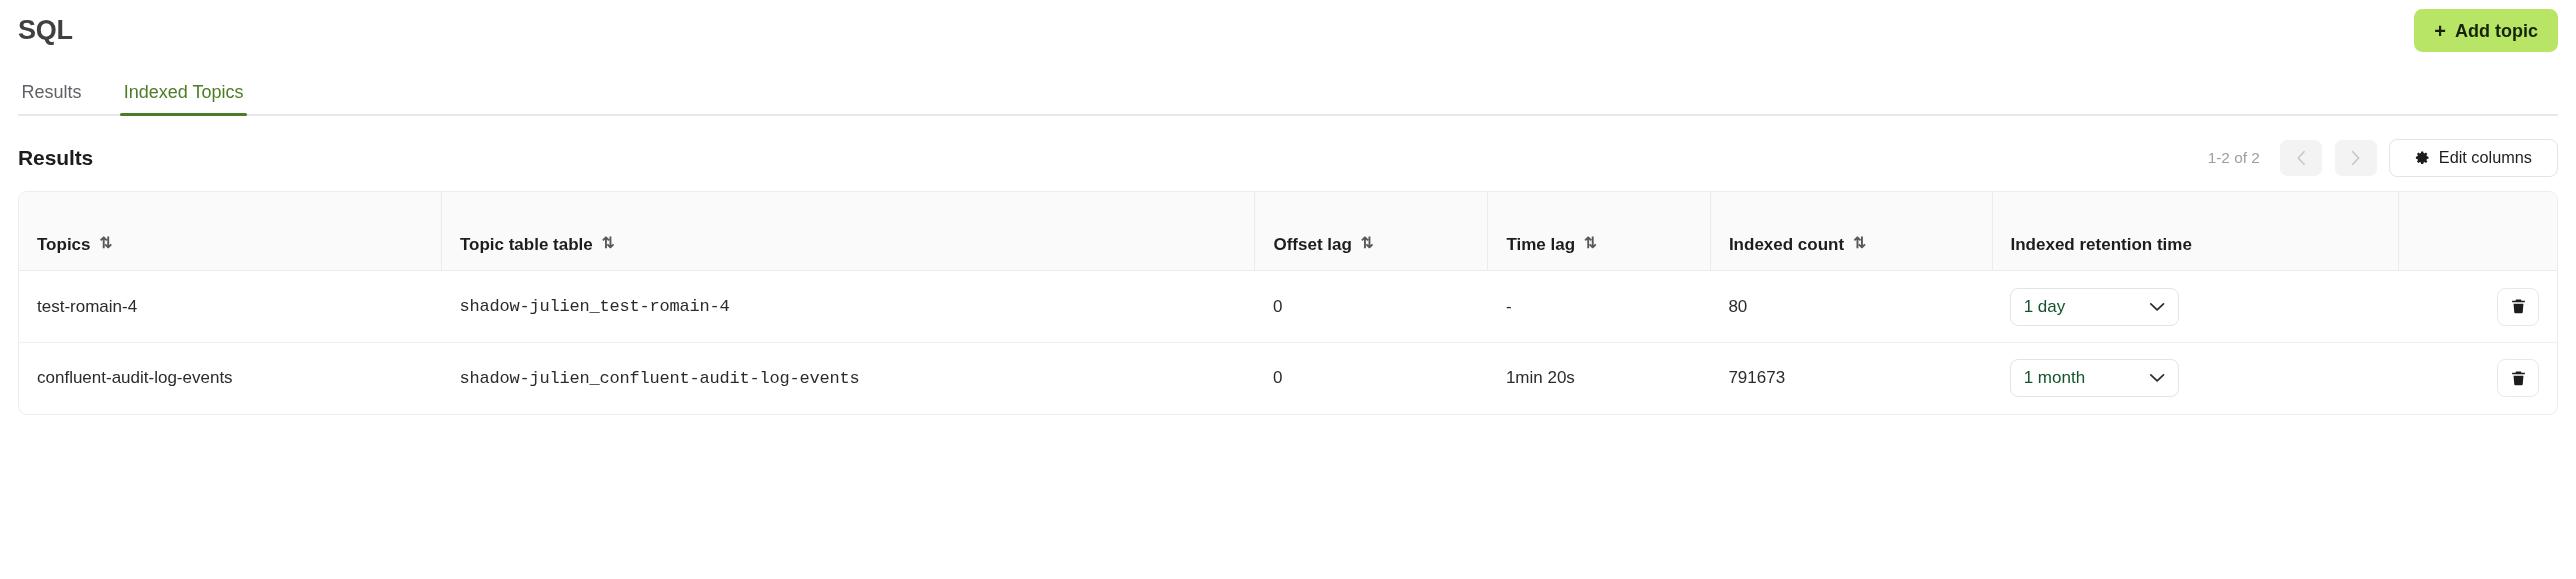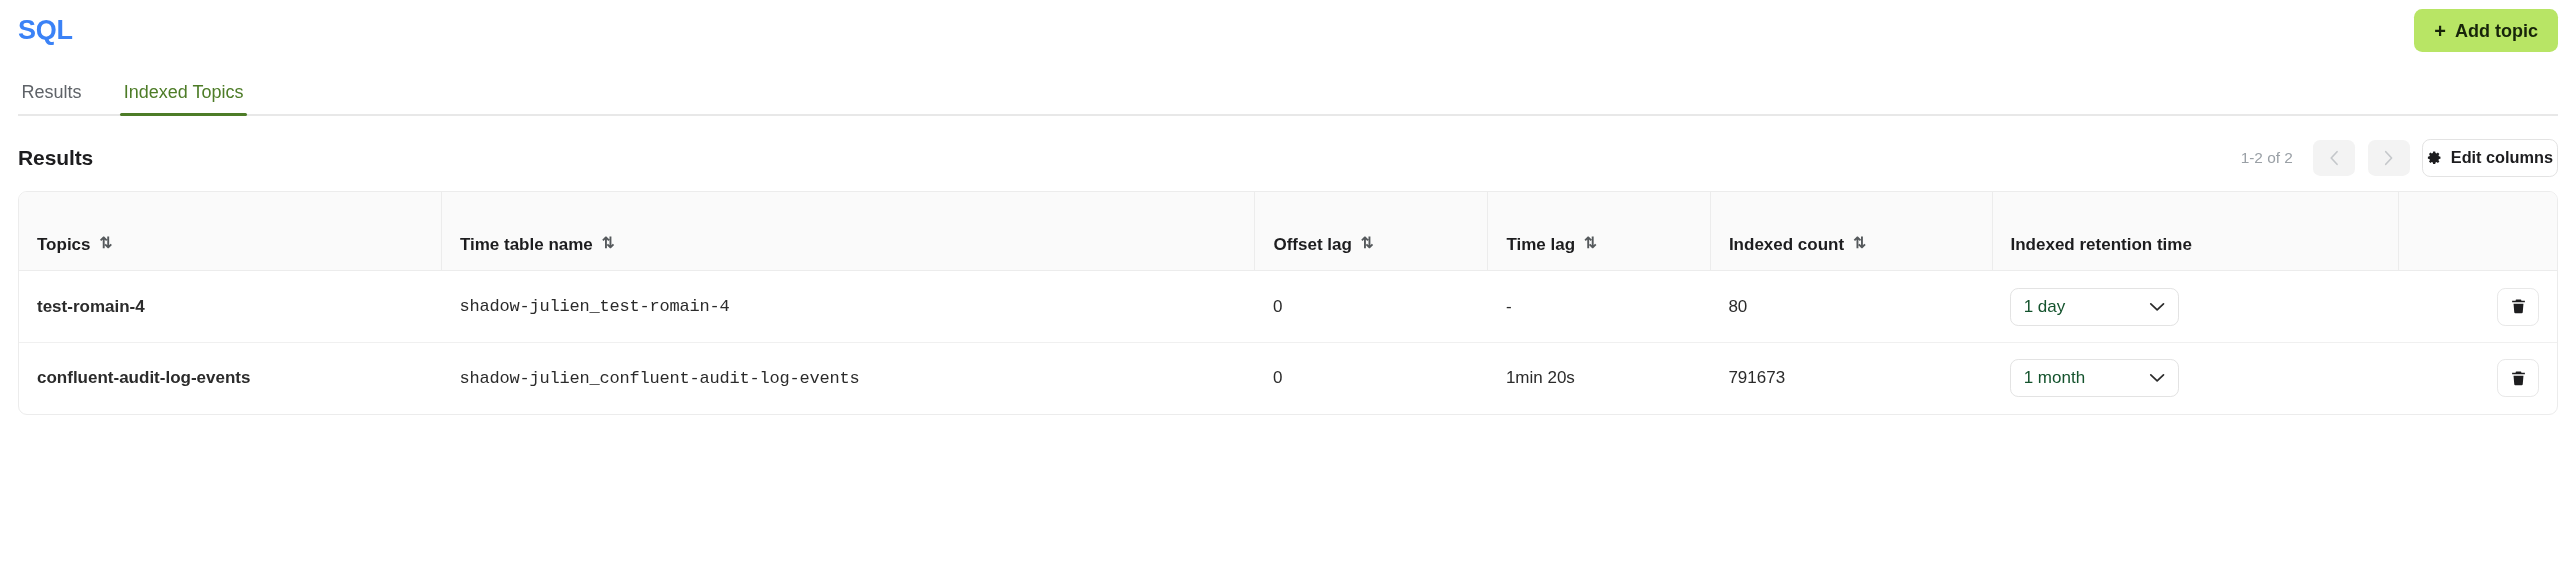--- a/index.html
+++ b/index.html
@@ -24,21 +24,21 @@
   .header-row {
     display: flex;
     align-items: center;
     justify-content: space-between;
     height: 56px;
     padding-top: 5.4px;
   }
   .page-title {
     font-size: 27px;
     font-weight: 700;
-    color: #3b82f6;
+    color: #404040;
     letter-spacing: -0.2px;
   }
   .add-topic-btn {
     display: inline-flex;
     align-items: center;
     gap: 9px;
     background: #b8e565;
     color: #17240a;
     border: none;
     border-radius: 8.2px;
@@ -130,27 +130,27 @@
     display: inline-flex;
     align-items: center;
     justify-content: center;
     cursor: default;
   }
   .edit-columns-btn {
     display: inline-flex;
     align-items: center;
     gap: 8.2px;
     height: 38px;
-    padding: 0 4px;
+    padding: 0 25px;
     background: #ffffff;
     border: 0.9px solid #e3e3e3;
     border-radius: 8.2px;
     font-family: "Liberation Sans", sans-serif;
     font-size: 16.3px;
-    font-weight: 700;
+    font-weight: 400;
     color: #1d1d1f;
     cursor: pointer;
   }
 
   
   .table-wrap {
     margin-top: 11px;
     border: 0.9px solid #ececec;
     border-radius: 9px;
     overflow: hidden;
@@ -190,21 +190,21 @@
     padding: 16.3px 18px;
     border-bottom: 0.9px solid #f0f0f0;
     font-size: 17px;
     color: #2b2b2b;
     vertical-align: middle;
     height: 62px;
   }
   table.results-table tbody tr:last-child td { border-bottom: none; }
 
   .cell-topic {
-    font-weight: 700;
+    font-weight: 400;
     color: #1d1d1f;
     font-size: 17px;
   }
   .cell-mono {
     font-family: "Liberation Mono", "DejaVu Sans Mono", monospace;
     font-size: 17px;
     color: #2b2b2b;
     letter-spacing: -0.2px;
   }
   .cell-num { font-size: 17px; color: #2b2b2b; }
@@ -308,21 +308,21 @@
       <thead>
         <tr>
           <th>
             <span class="th-inner">
               <span>Topics</span>
               <span class="sort-icon">⇅</span>
             </span>
           </th>
           <th>
             <span class="th-inner">
-              <span>Time table name</span>
+              <span>Topic table table</span>
               <span class="sort-icon">⇅</span>
             </span>
           </th>
           <th>
             <span class="th-inner">
               <span>Offset lag</span>
               <span class="sort-icon">⇅</span>
             </span>
           </th>
           <th>

